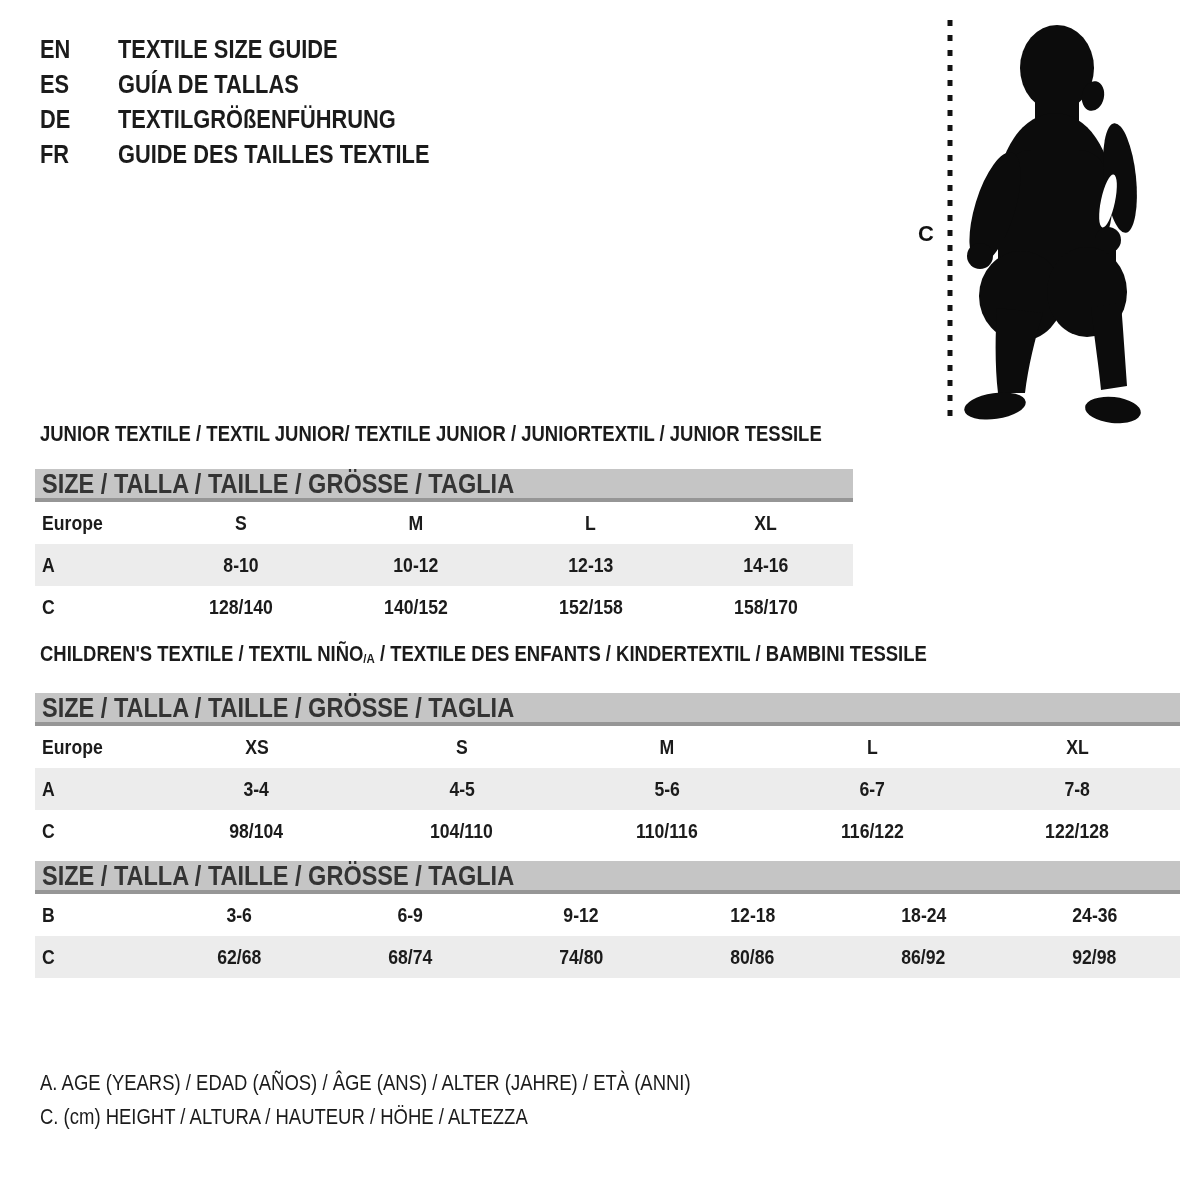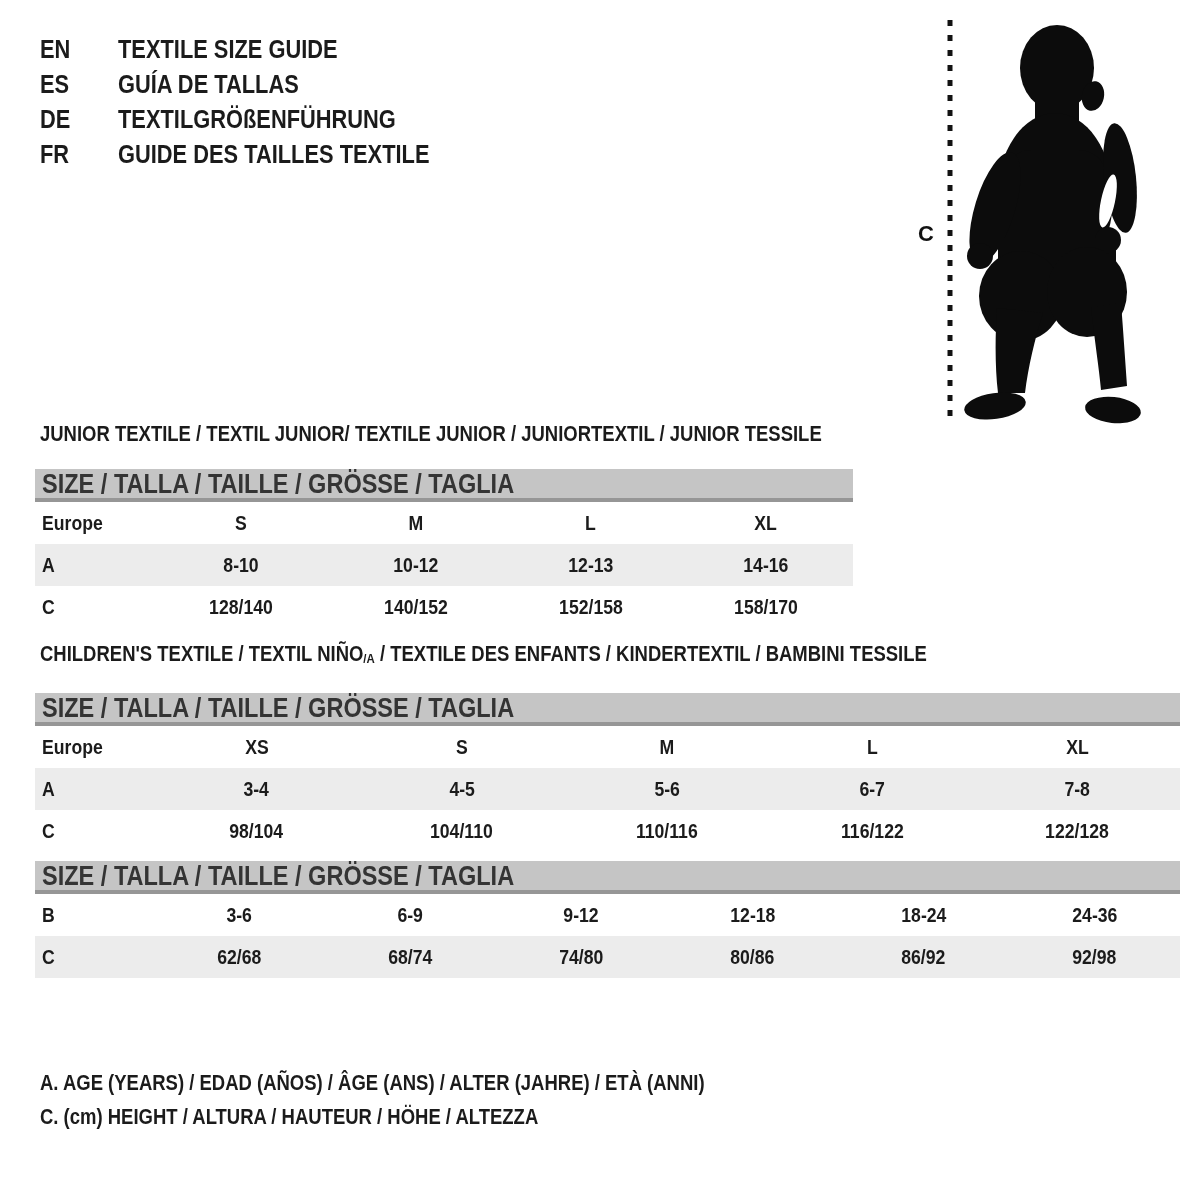--- a/index.html
+++ b/index.html
@@ -37,21 +37,21 @@
   .size-header{
     height:29px;line-height:29px;background:#c5c5c5;border-bottom:4px solid #969696;
     font-size:28px;font-weight:bold;color:#343434;padding-left:7px;
   }
   table.size-table{width:100%;border-collapse:collapse;border-spacing:0;table-layout:fixed;}
   .size-table td{height:42px;padding:0;font-size:21px;font-weight:bold;text-align:center;vertical-align:middle;}
   .size-table td.rowlabel{width:112px;text-align:left;padding-left:7px;}
   .size-table tr.shaded{background:#ececec;}
 
   
-  .legend{position:absolute;left:40px;top:1066px;font-size:22px;font-weight:bold;line-height:34px;}
+  .legend{position:absolute;left:40px;top:1066px;font-size:22px;font-weight:normal;line-height:34px;}
 </style>
 </head>
 <body>
 
 <div class="page">
 
   <div class="lang-list">
     <div class="lang-row">
       <span class="lang-code"><span class="cx-l">EN</span></span>
       <span class="cx-l">TEXTILE SIZE GUIDE</span>

